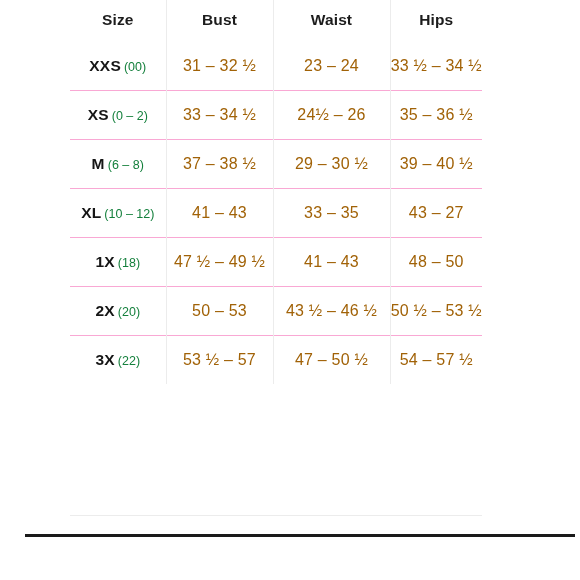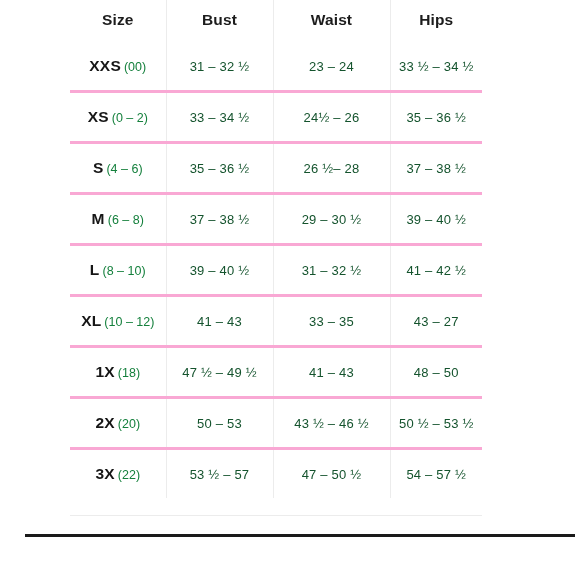--- a/index.html
+++ b/index.html
@@ -53,21 +53,21 @@
     letter-spacing: 0.1px;
     text-align: center;
     padding: 11px 0 13px 0;
     background: #ffffff;
     border: none;
   }
 
   .size-table td {
     text-align: center;
     padding: 15px 0 15px 0;
-    border-top: 3px solid #f9a8d4;
+    border-top: 1px solid #f9a8d4;
     background: #ffffff;
     height: 18px;
     vertical-align: middle;
   }
 
   
   .size-table th.sep,
   .size-table td.sep {
     border-left: 1px solid #ececec;
   }
@@ -90,23 +90,23 @@
     text-align: center;
   }
   .cell-size .num {
     font-weight: 400;
     font-size: 12.5px;
     color: #15803d;
     margin-left: 3px;
   }
 
   .cell-meas {
-    font-size: 13px;
+    font-size: 16px;
     font-weight: 400;
-    color: #14532d;
+    color: #a16207;
     white-space: nowrap;
     letter-spacing: 0.2px;
     margin-top: 24px;
   }
 
   
   .table-bottom-rule {
     position: absolute;
     left: 45px;
     top: 515px;
@@ -174,52 +174,32 @@
           <td>
             <span class="cell-size">
               <span class="lbl">XS</span><span class="num">(0 – 2)</span>
             </span>
           </td>
           <td class="sep"><span class="cell-meas">33 – 34 ½</span></td>
           <td class="sep"><span class="cell-meas">24½ – 26</span></td>
           <td class="sep"><span class="cell-meas">35 – 36 ½</span></td>
         </tr>
 
-        <tr>
-          <td>
-            <span class="cell-size">
-              <span class="lbl">S</span><span class="num">(4 – 6)</span>
-            </span>
-          </td>
-          <td class="sep"><span class="cell-meas">35 – 36 ½</span></td>
-          <td class="sep"><span class="cell-meas">26 ½– 28</span></td>
-          <td class="sep"><span class="cell-meas">37 – 38 ½</span></td>
-        </tr>
 
         <tr>
           <td>
             <span class="cell-size">
               <span class="lbl">M</span><span class="num">(6 – 8)</span>
             </span>
           </td>
           <td class="sep"><span class="cell-meas">37 – 38 ½</span></td>
           <td class="sep"><span class="cell-meas">29 – 30 ½</span></td>
           <td class="sep"><span class="cell-meas">39 – 40 ½</span></td>
         </tr>
 
-        <tr>
-          <td>
-            <span class="cell-size">
-              <span class="lbl">L</span><span class="num">(8 – 10)</span>
-            </span>
-          </td>
-          <td class="sep"><span class="cell-meas">39 – 40 ½</span></td>
-          <td class="sep"><span class="cell-meas">31 – 32 ½</span></td>
-          <td class="sep"><span class="cell-meas">41 – 42 ½</span></td>
-        </tr>
 
         <tr>
           <td>
             <span class="cell-size">
               <span class="lbl">XL</span><span class="num">(10 – 12)</span>
             </span>
           </td>
           <td class="sep"><span class="cell-meas">41 – 43</span></td>
           <td class="sep"><span class="cell-meas">33 – 35</span></td>
           <td class="sep"><span class="cell-meas">43 – 27</span></td>

